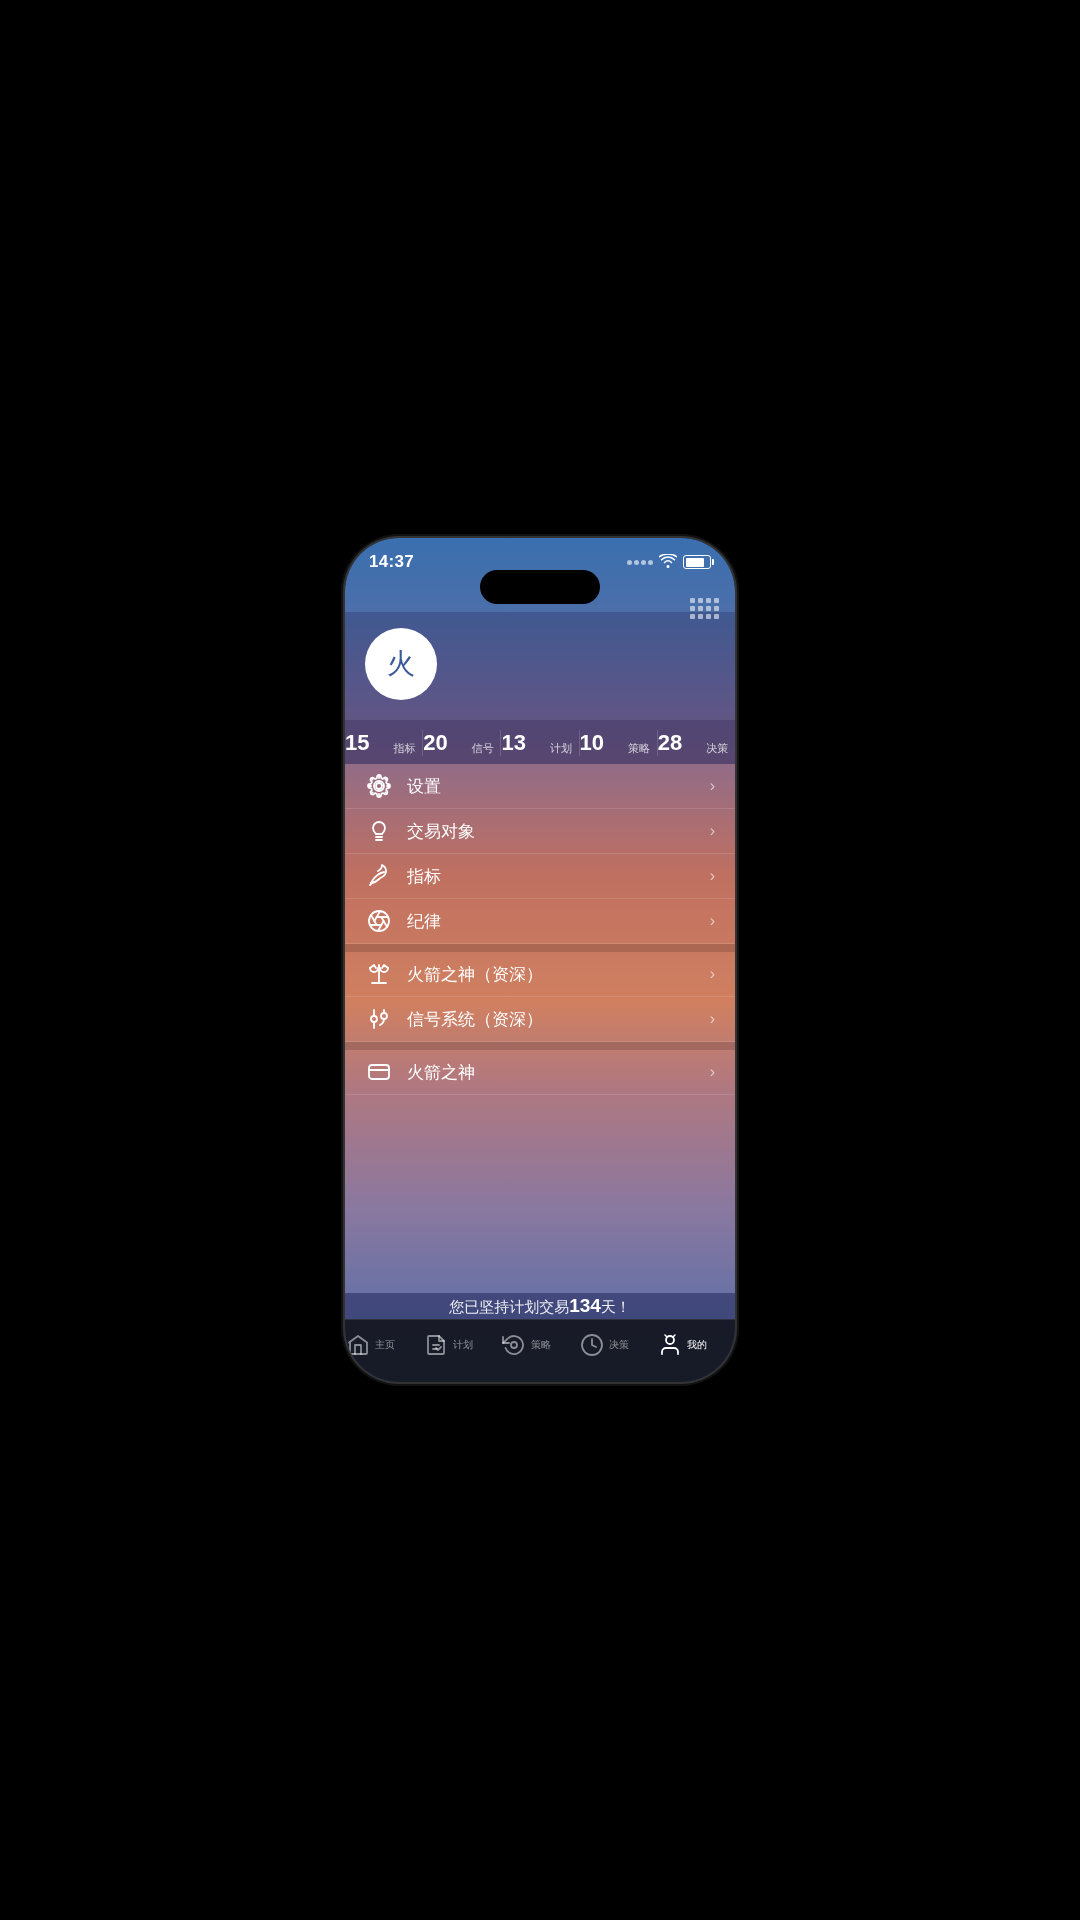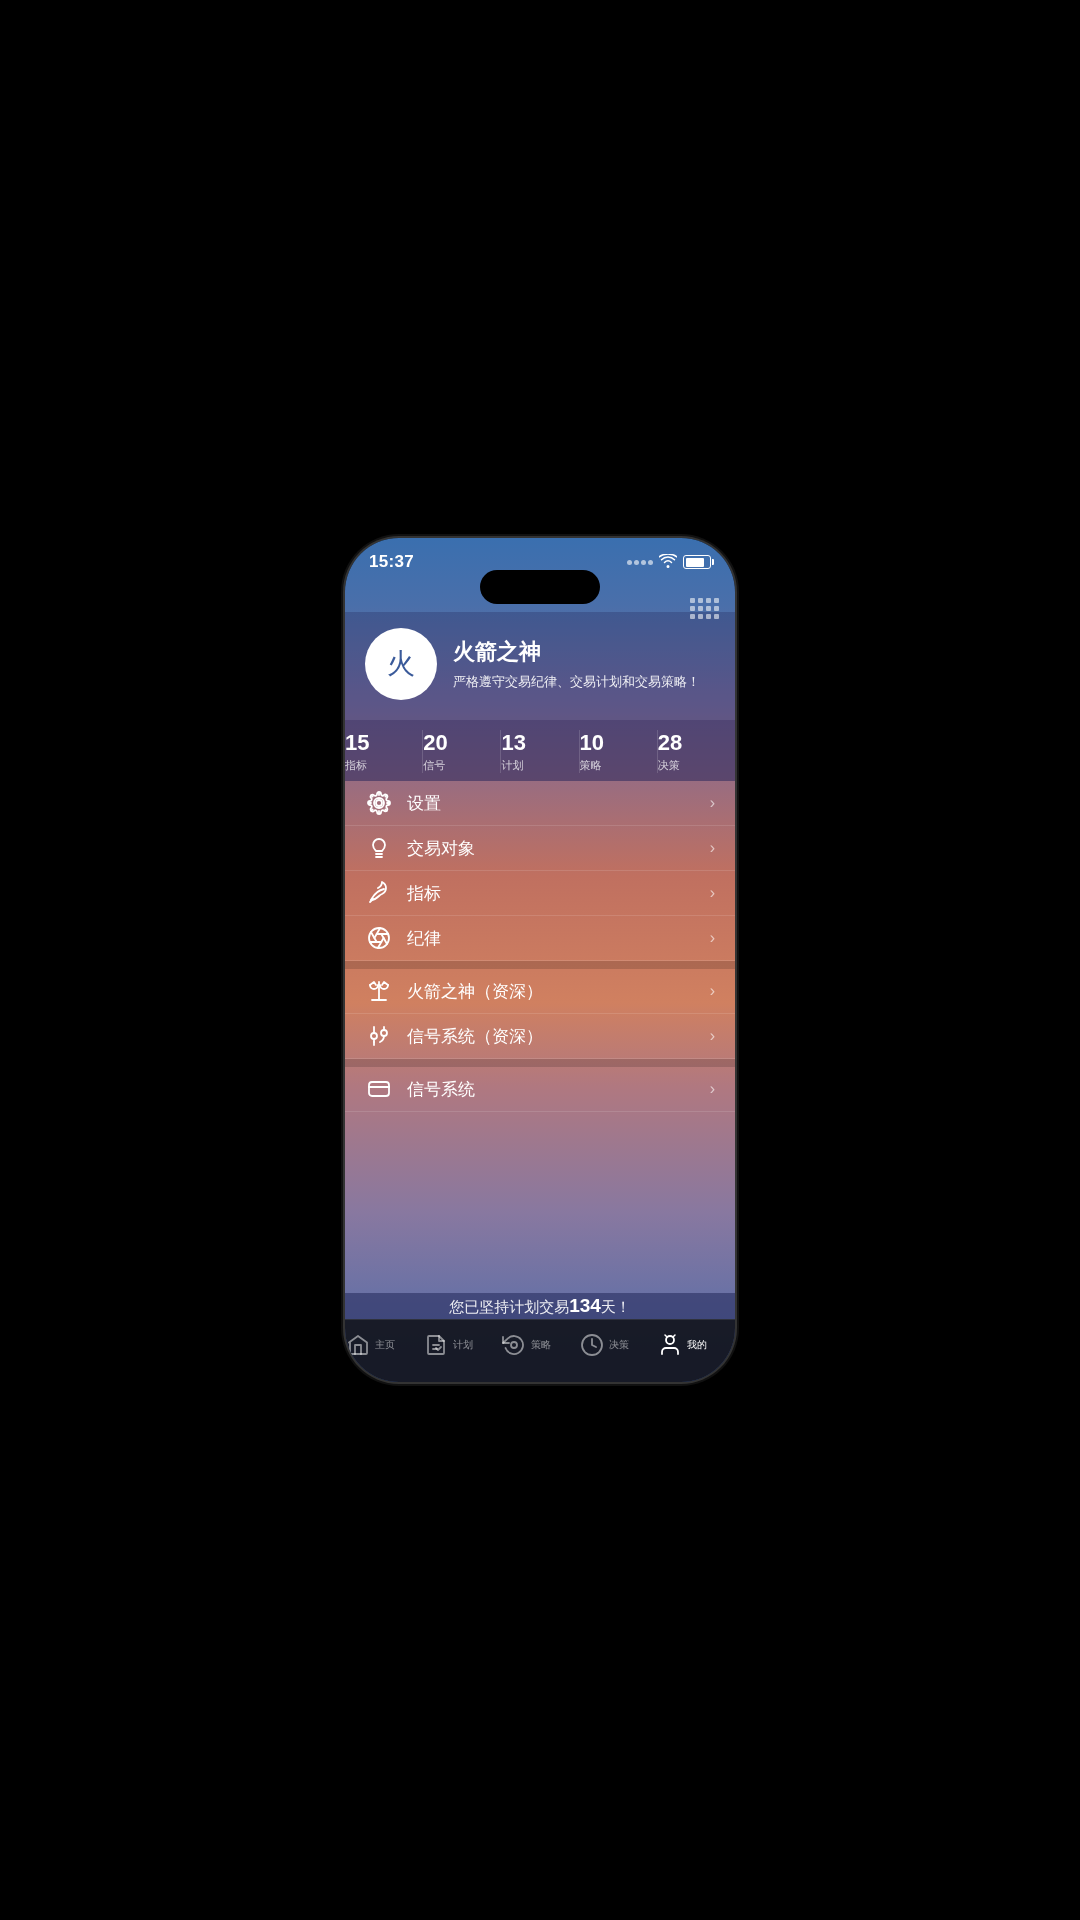--- a/index.html
+++ b/index.html
@@ -183,23 +183,24 @@
     
     .stats-bar {
       display: flex;
       background: rgba(50, 45, 95, 0.6);
       padding: 10px 0 8px;
     }
 
     .stat-item {
       flex: 1;
       display: flex;
-      flex-direction: column;
-      align-items: flex-start;
+      flex-direction: row;
+      align-items: flex-end;
       border-right: 1px solid rgba(255,255,255,0.15);
+      gap: 24px;
     }
 
     .stat-item:last-child {
       border-right: none;
     }
 
     .stat-number {
       color: white;
       font-size: 22px;
       font-weight: 700;
@@ -338,21 +339,21 @@
     
     .menu-list::-webkit-scrollbar { display: none; }
   </style>
 </head>
 <body>
 
 <div class="phone-frame">
   <div class="screen">
 
     <div class="status-bar">
-      <span class="status-time">15:37</span>
+      <span class="status-time">14:37</span>
       <div class="status-icons">
         <div class="signal-dots">
           <div class="signal-dot"></div>
           <div class="signal-dot"></div>
           <div class="signal-dot"></div>
           <div class="signal-dot"></div>
         </div>
         <span class="wifi-icon">
           <svg width="18" height="14" viewBox="0 0 18 14" fill="white">
             <path d="M9 11a1.5 1.5 0 100 3 1.5 1.5 0 000-3z"></path>
@@ -381,24 +382,20 @@
       <div class="grid-dot"></div>
         <div class="grid-dot"></div>
         <div class="grid-dot"></div>
         <div class="grid-dot"></div>
     </div>
 
     <div class="profile-header">
       <div class="avatar">
         <span class="avatar-text">火</span>
       </div>
-      <div class="profile-info">
-        <div class="profile-name">火箭之神</div>
-        <div class="profile-desc">严格遵守交易纪律、交易计划和交易策略！</div>
-      </div>
     </div>
 
     <div class="stats-bar" id="stats-bar">
         <div class="stat-item">
     <span class="stat-number">15</span>
     <span class="stat-label">指标</span>
   </div>
         <div class="stat-item">
     <span class="stat-number">20</span>
     <span class="stat-label">信号</span>
@@ -501,21 +498,21 @@
         </div>
         <div class="section-divider"></div>
         <div class="menu-section">
           <div class="menu-item">
       <div class="menu-icon">
         <svg viewBox="0 0 24 24">
                 <rect x="2" y="5" width="20" height="14" rx="3"></rect>
                 <line x1="2" y1="10" x2="22" y2="10"></line>
               </svg>
       </div>
-      <span class="menu-label">信号系统</span>
+      <span class="menu-label">火箭之神</span>
       <span class="menu-chevron">›</span>
     </div>
         </div>
       </div>
 
     <div class="bottom-banner">
       <span class="banner-text">
         <span>您已坚持计划交易</span><span class="banner-highlight">134</span><span>天！</span>
       </span>
     </div>

